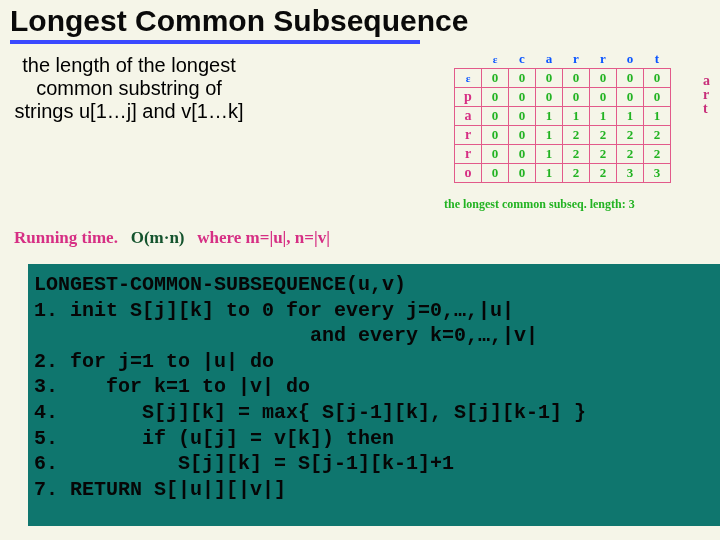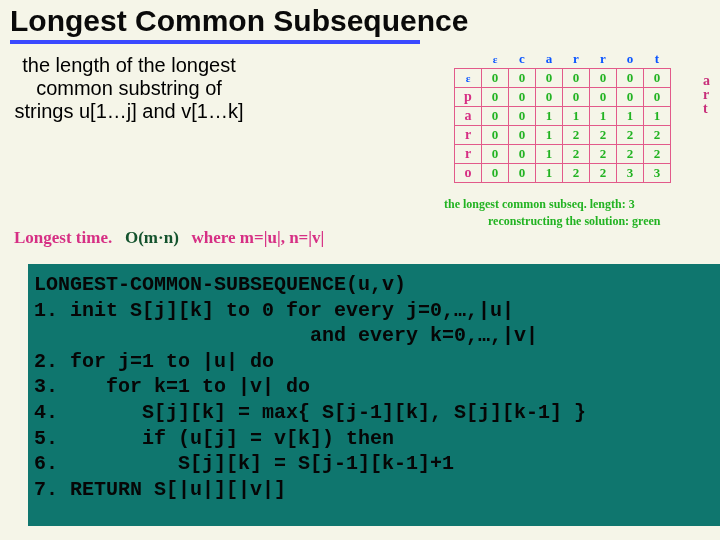--- a/index.html
+++ b/index.html
@@ -224,25 +224,24 @@
         <td class="cell">3</td>
       </tr>
       </tbody>
     </table>
     <div class="side-art">
       <div>a</div>
       <div>r</div>
       <div>t</div>
     </div>
     <div class="hw-lcs">the longest common subseq. length: 3</div>
-    <div class="hw-recon">reconstructing the solution: green</div>
   </div>
 
   <div class="runtime">
-    <span>Longest time.</span>&nbsp;&nbsp;
+    <span>Running time.</span>&nbsp;&nbsp;
     <span class="black">O(m·n)</span>&nbsp;&nbsp;
     <span>where m=|u|, n=|v|</span>
   </div>
 
   <div class="codebox"><span>LONGEST-COMMON-SUBSEQUENCE(u,v)</span>
 <span>1. init S[j][k] to 0 for every j=0,…,|u|</span>
 <span>                       and every k=0,…,|v|</span>
 <span>2. for j=1 to |u| do</span>
 <span>3.    for k=1 to |v| do</span>
 <span>4.       S[j][k] = max{ S[j-1][k], S[j][k-1] }</span>

